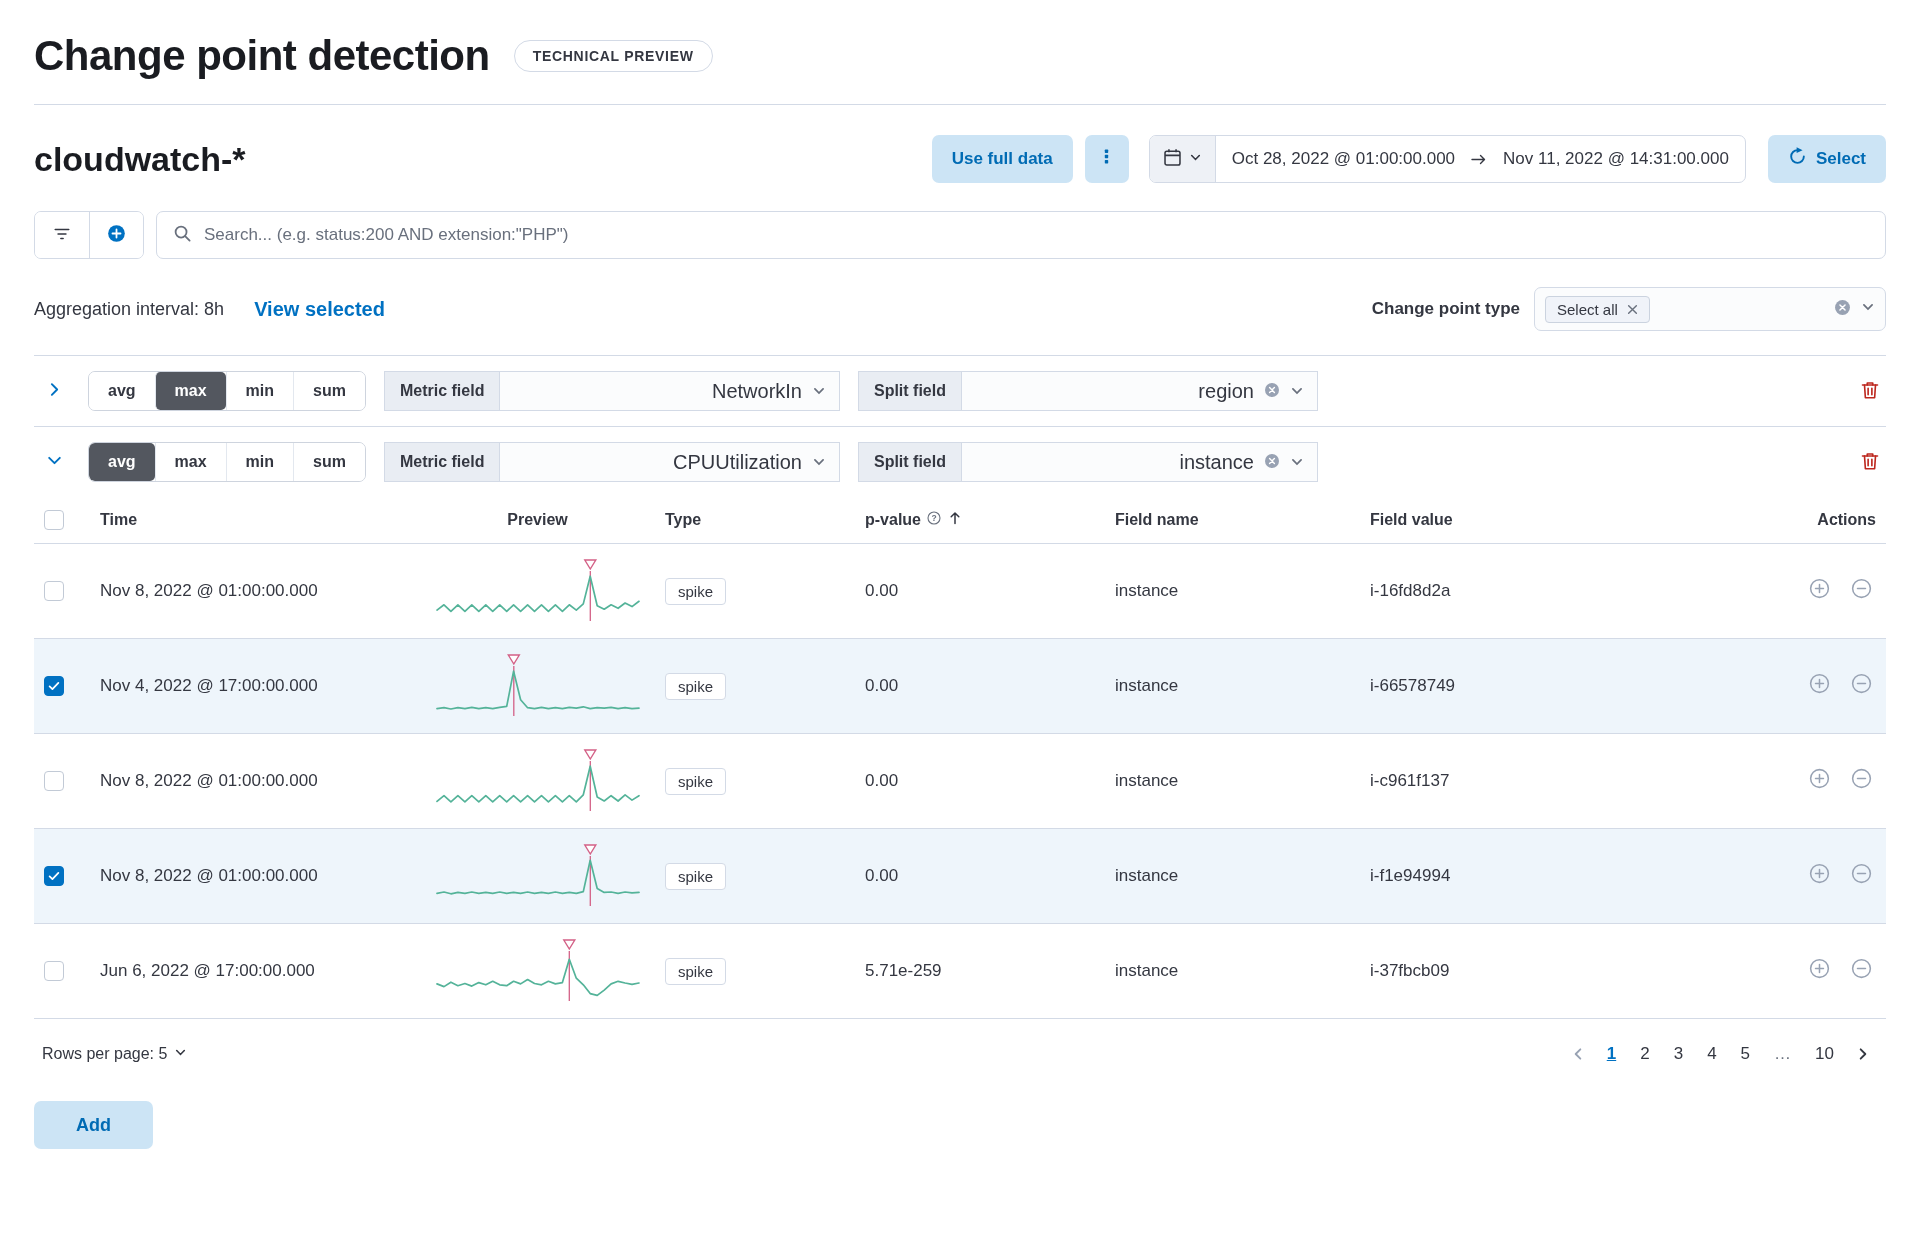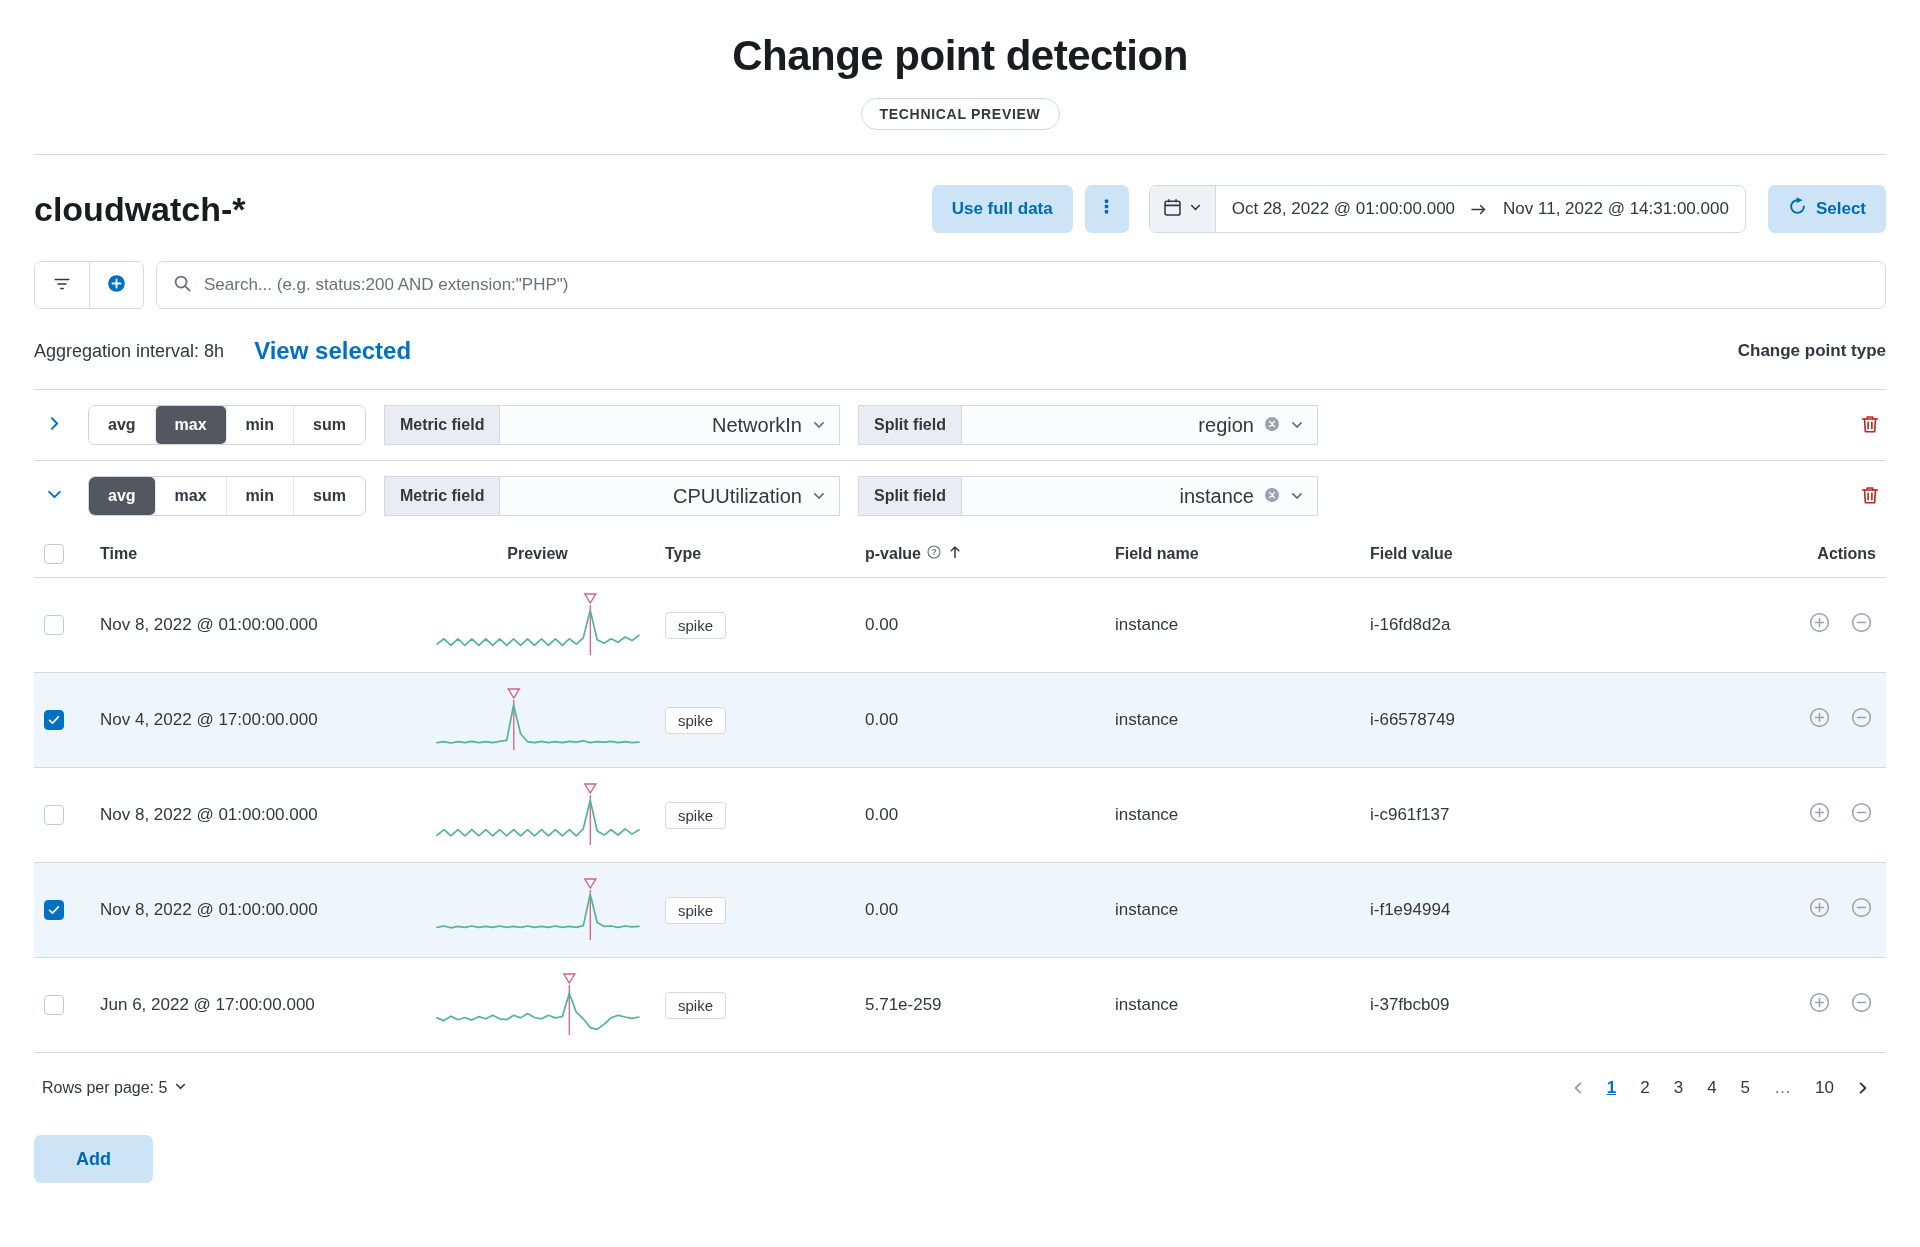--- a/index.html
+++ b/index.html
@@ -1,21 +1,21 @@
 <!DOCTYPE html>
 <html><head>
 <meta charset="utf-8">
 <style>
   * { box-sizing: border-box; margin: 0; padding: 0; }
   html, body { background: #fff; }
   body { width: 1920px; font-family: "Liberation Sans", "DejaVu Sans", sans-serif; color: #343741; }
   .page { padding: 26px 34px 40px; }
 
   
-  .page-header { display: flex; align-items: center; gap: 18px; padding: 6px 0 24px; flex-direction: column; }
+  .page-header { display: flex; align-items: center; gap: 24px; padding: 6px 0 24px; }
   .page-title { font-size: 42px; font-weight: 700; letter-spacing: -0.5px; color: #1a1c21; }
   .tech-badge { border: 1px solid #d3dae6; border-radius: 22px; padding: 7px 18px; font-size: 14px; font-weight: 700; letter-spacing: 0.7px; color: #343741; white-space: nowrap; }
   .rule { border: none; border-top: 1px solid #d3dae6; }
 
   
   .toolbar-row { display: flex; align-items: center; justify-content: space-between; margin: 30px 0 28px; }
   .dataview-title { font-size: 34px; font-weight: 700; color: #1a1c21; }
   .toolbar-right { display: flex; align-items: center; gap: 12px; }
   .btn-light { background: #cce4f5; color: #006bb4; font-family: inherit; font-weight: 700; font-size: 17px; border: none; border-radius: 7px; height: 48px; padding: 0 20px; display: inline-flex; align-items: center; gap: 9px; cursor: pointer; white-space: nowrap; }
   .btn-sq { width: 44px; padding: 0; justify-content: center; }
@@ -30,21 +30,21 @@
   .filter-group { display: flex; border: 1px solid #d3dae6; border-radius: 7px; overflow: hidden; height: 48px; background: #fff; }
   .filter-btn { width: 54px; display: flex; align-items: center; justify-content: center; background: #fff; border: none; cursor: pointer; }
   .filter-btn + .filter-btn { border-left: 1px solid #d3dae6; }
   .search-box { flex: 1; display: flex; align-items: center; border: 1px solid #d3dae6; border-radius: 7px; height: 48px; padding: 0 16px; gap: 12px; background: #fff; }
   .search-box input { border: none; outline: none; flex: 1; font-size: 17px; font-family: inherit; color: #343741; background: transparent; }
   .search-box input::placeholder { color: #69707d; }
 
   
   .meta-row { display: flex; align-items: center; gap: 30px; margin-bottom: 24px; }
   .agg-label { font-size: 18px; }
-  .view-selected { font-size: 24px; font-weight: 600; color: #0071c2; text-decoration: none; cursor: pointer; }
+  .view-selected { font-size: 20px; font-weight: 600; color: #0071c2; text-decoration: none; cursor: pointer; }
   .meta-right { margin-left: auto; display: flex; align-items: center; gap: 14px; }
   .cpt-label { font-size: 17px; font-weight: 700; }
   .combo { width: 352px; height: 44px; border: 1px solid #d3dae6; border-radius: 7px; background: #fbfcfd; display: flex; align-items: center; padding: 0 10px; cursor: pointer; }
   .combo-pill { display: inline-flex; align-items: center; gap: 9px; background: #f0f3f9; border: 1px solid #cbd3df; border-radius: 4px; padding: 4px 11px; font-size: 15px; }
   .combo-icons { margin-left: auto; display: flex; align-items: center; gap: 10px; }
 
   
   .config { border-top: 1px solid #d3dae6; }
   .config-head { display: flex; align-items: center; gap: 18px; padding: 15px 0 15px 4px; }
   .acc-btn { background: none; border: none; cursor: pointer; width: 32px; height: 32px; display: flex; align-items: center; justify-content: center; }
@@ -187,20 +187,43 @@
       <input type="text" placeholder="Search... (e.g. status:200 AND extension:&quot;PHP&quot;)" style="">
     </div>
   </div>
 
   
   <div class="meta-row">
     <span class="agg-label">Aggregation interval: 8h</span>
     <a class="view-selected">View selected</a>
     <div class="meta-right">
       <span class="cpt-label">Change point type</span>
+      <div class="combo">
+        <span class="combo-pill">
+          <span>Select all</span>
+          <span>
+            <svg viewBox="0 0 10 10" width="11" height="11">
+                <path d="M1.5 1.5l7 7M8.5 1.5l-7 7" stroke="#69707d" stroke-width="1.3" stroke-linecap="round"></path>
+              </svg>
+          </span>
+        </span>
+        <span class="combo-icons">
+          <span>
+            <svg viewBox="0 0 16 16" width="17" height="17">
+                <circle cx="8" cy="8" r="7" fill="#98a2b3"></circle>
+                <path d="M5.6 5.6l4.8 4.8M10.4 5.6l-4.8 4.8" stroke="#fff" stroke-width="1.4" stroke-linecap="round"></path>
+              </svg>
+          </span>
+          <span>
+            <svg viewBox="0 0 12 12" width="14" height="14">
+                <path d="M2.5 4.2L6 7.8l3.5-3.6" fill="none" stroke="#69707d" stroke-width="1.5" stroke-linecap="round"></path>
+              </svg>
+          </span>
+        </span>
+      </div>
     </div>
   </div>
 
   
   <section class="config">
     <div class="config-head">
       <button class="acc-btn">
         <span>
           <svg viewBox="0 0 16 16" width="17" height="17">
               <path d="M5.5 3l5 5-5 5" fill="none" stroke="#0071c2" stroke-width="1.8" stroke-linecap="round" stroke-linejoin="round"></path>

